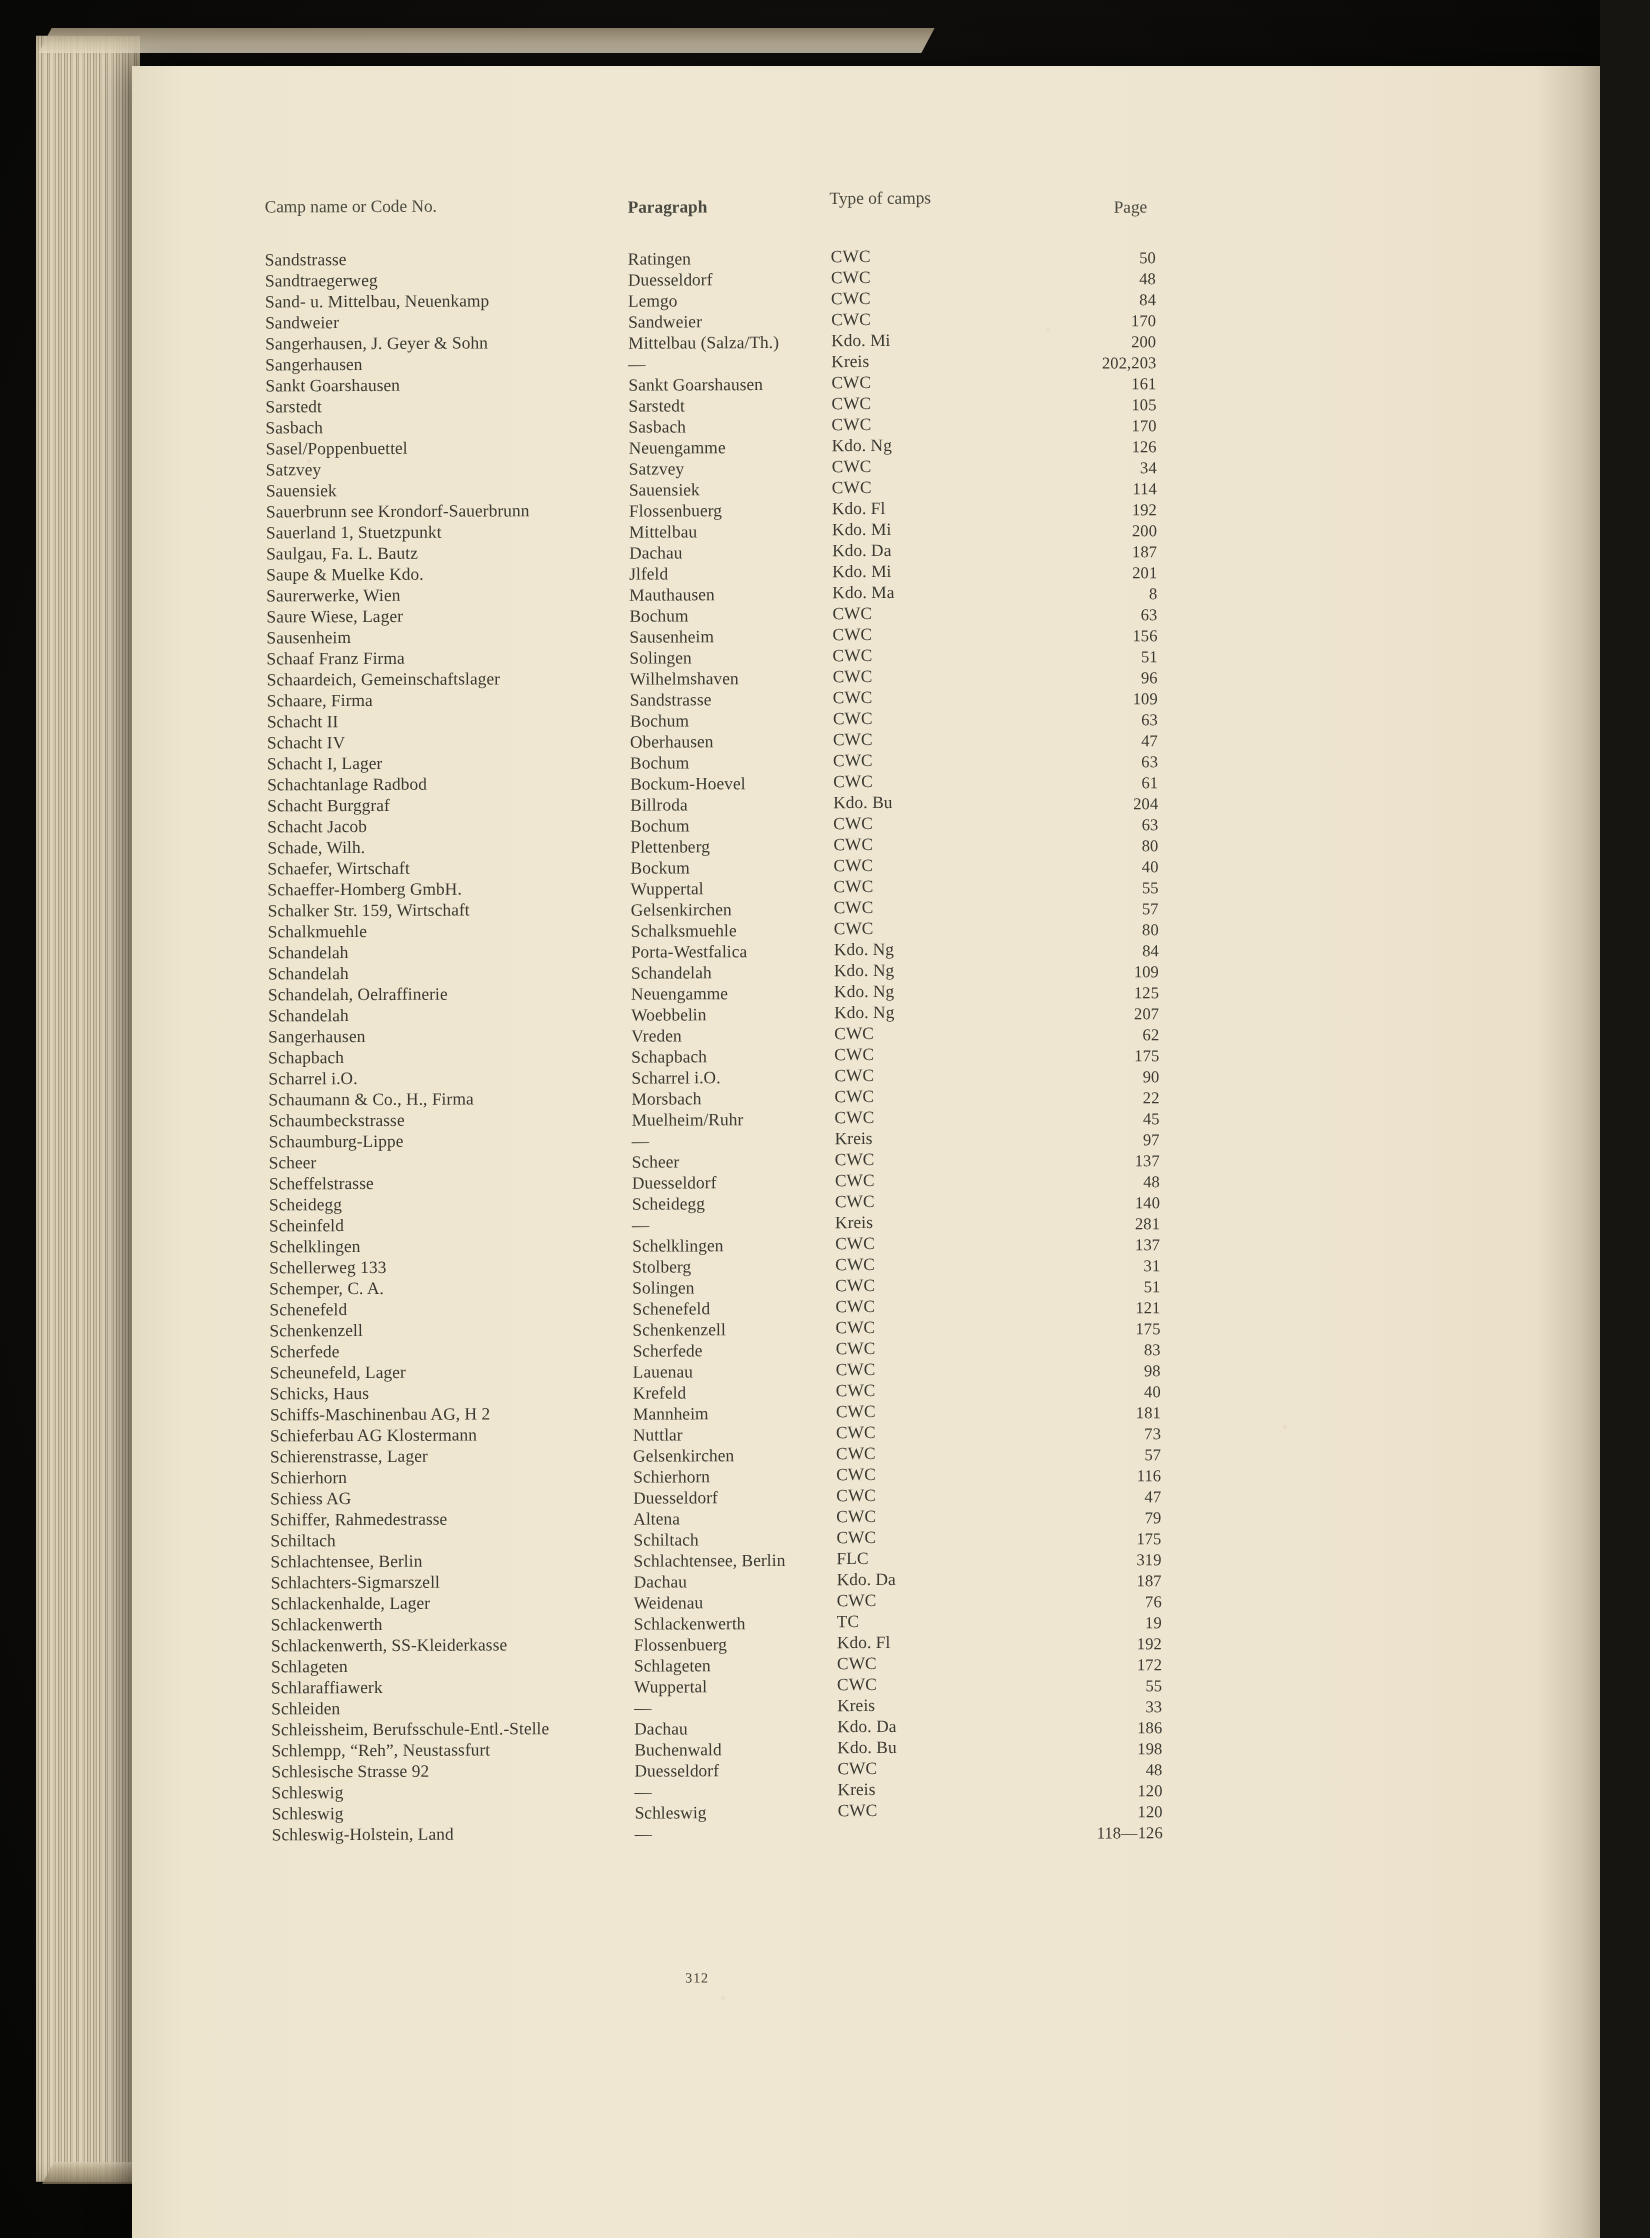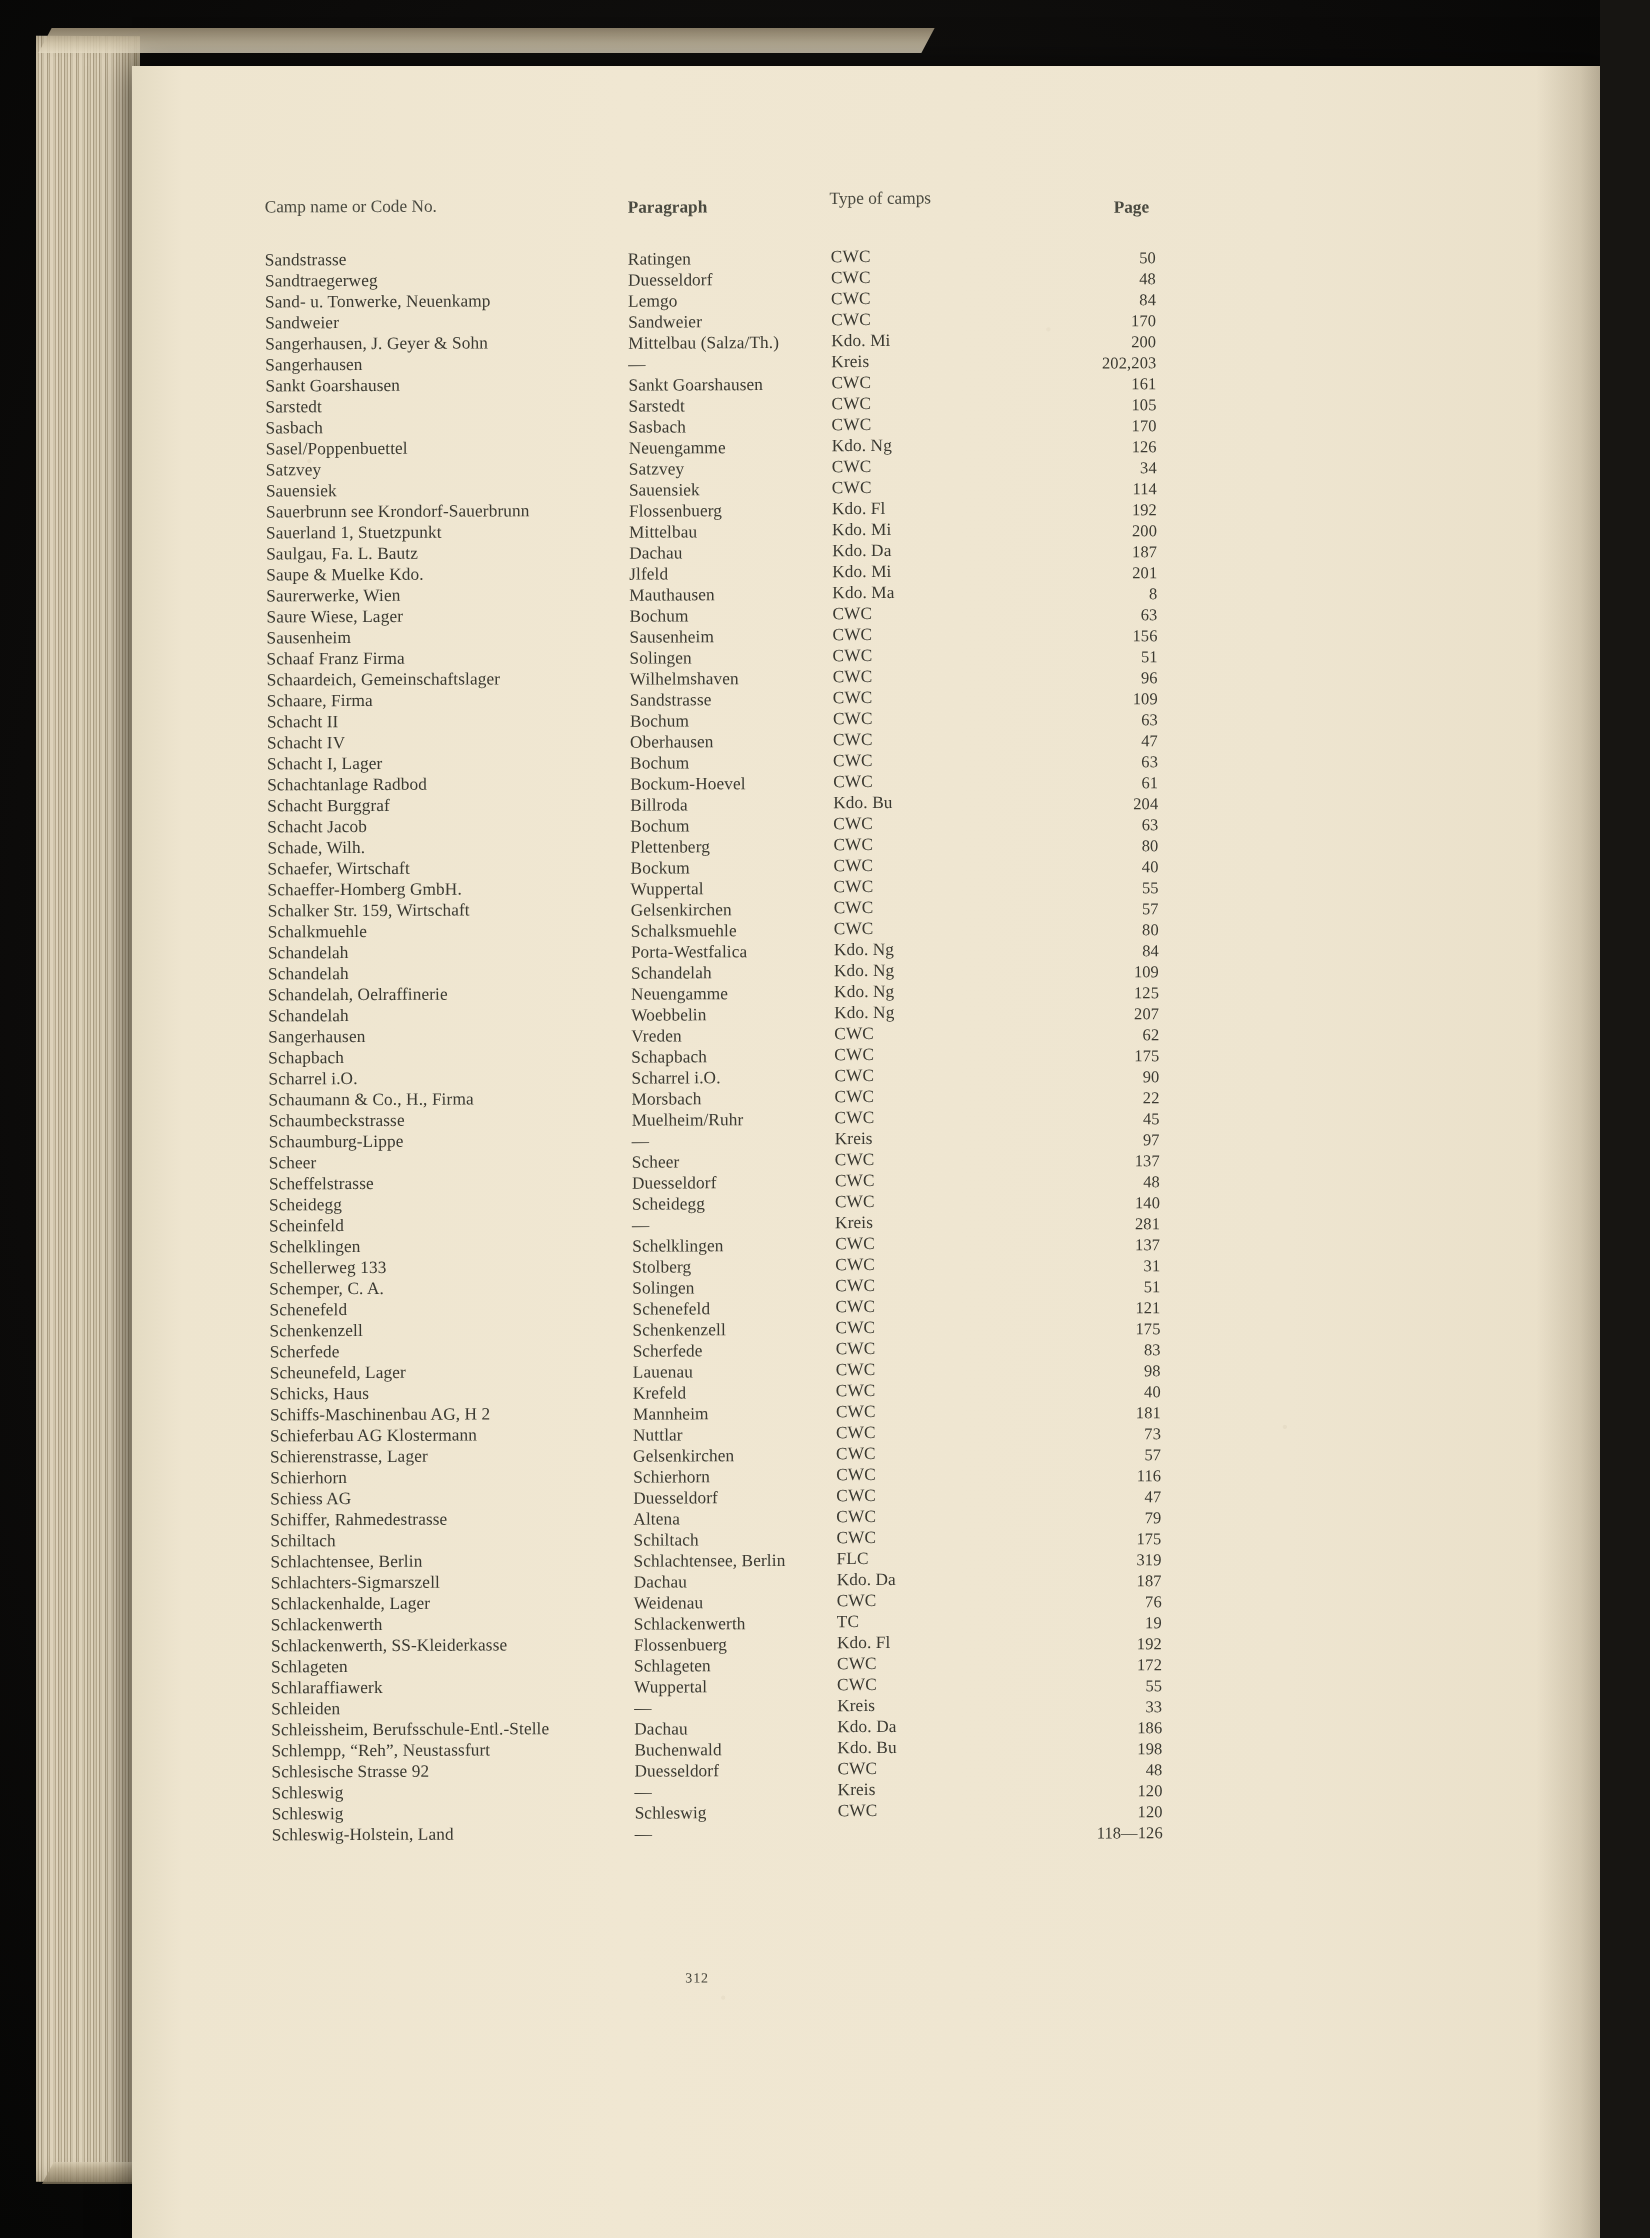--- a/index.html
+++ b/index.html
@@ -114,21 +114,21 @@
 
   .header-row {
     position: relative;
     height: 38px;
     font-size: 17.3px;
     color: #4a4a40;
   }
   .hdr-name   { position: absolute; left: 0px;    top: 8.3px; }
   .hdr-para   { position: absolute; left: 363px;  top: 10px; font-weight: bold; }
   .hdr-type   { position: absolute; left: 565px;  top: 1.7px;  }
-  .hdr-page   { position: absolute; left: 849px; top: 11.6px; font-weight: bold; }
+  .hdr-page   { position: absolute; left: 849px; top: 11.6px; }
 
   .rows {
     position: relative;
     margin-top: 21.5px;
   }
   .row {
     position: relative;
     height: 21px;
     font-size: 17.3px;
     line-height: 21px;
@@ -211,21 +211,21 @@
             <span class="c-type">CWC</span>
             <span class="c-page">50</span>
           </div>
           <div class="row">
             <span class="c-name">Sandtraegerweg</span>
             <span class="c-para">Duesseldorf</span>
             <span class="c-type">CWC</span>
             <span class="c-page">48</span>
           </div>
           <div class="row">
-            <span class="c-name">Sand- u. Tonwerke, Neuenkamp</span>
+            <span class="c-name">Sand- u. Mittelbau, Neuenkamp</span>
             <span class="c-para">Lemgo</span>
             <span class="c-type">CWC</span>
             <span class="c-page">84</span>
           </div>
           <div class="row">
             <span class="c-name">Sandweier</span>
             <span class="c-para">Sandweier</span>
             <span class="c-type">CWC</span>
             <span class="c-page">170</span>
           </div>

